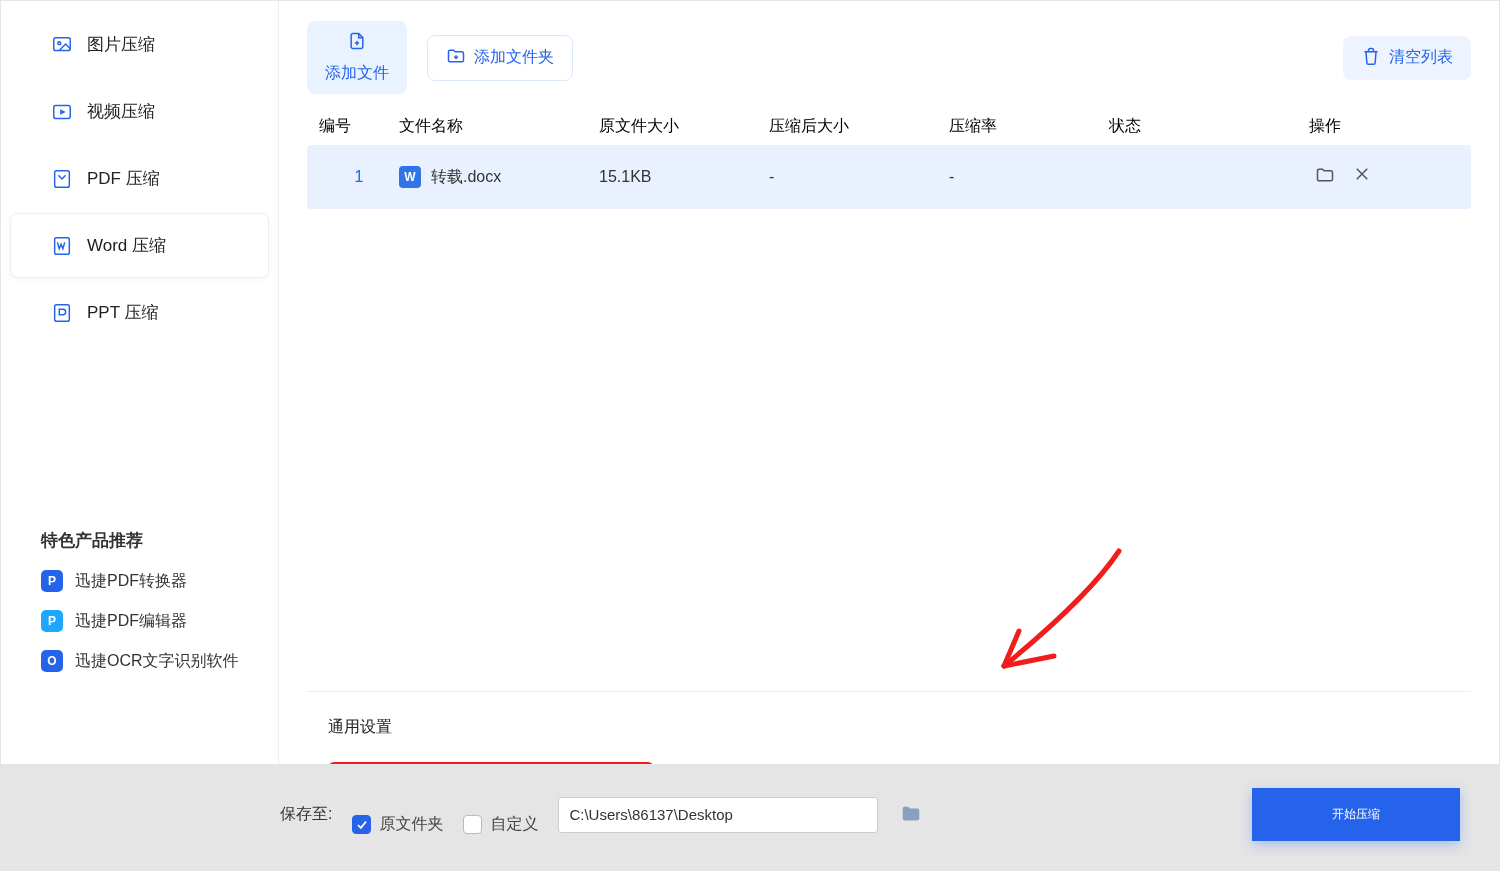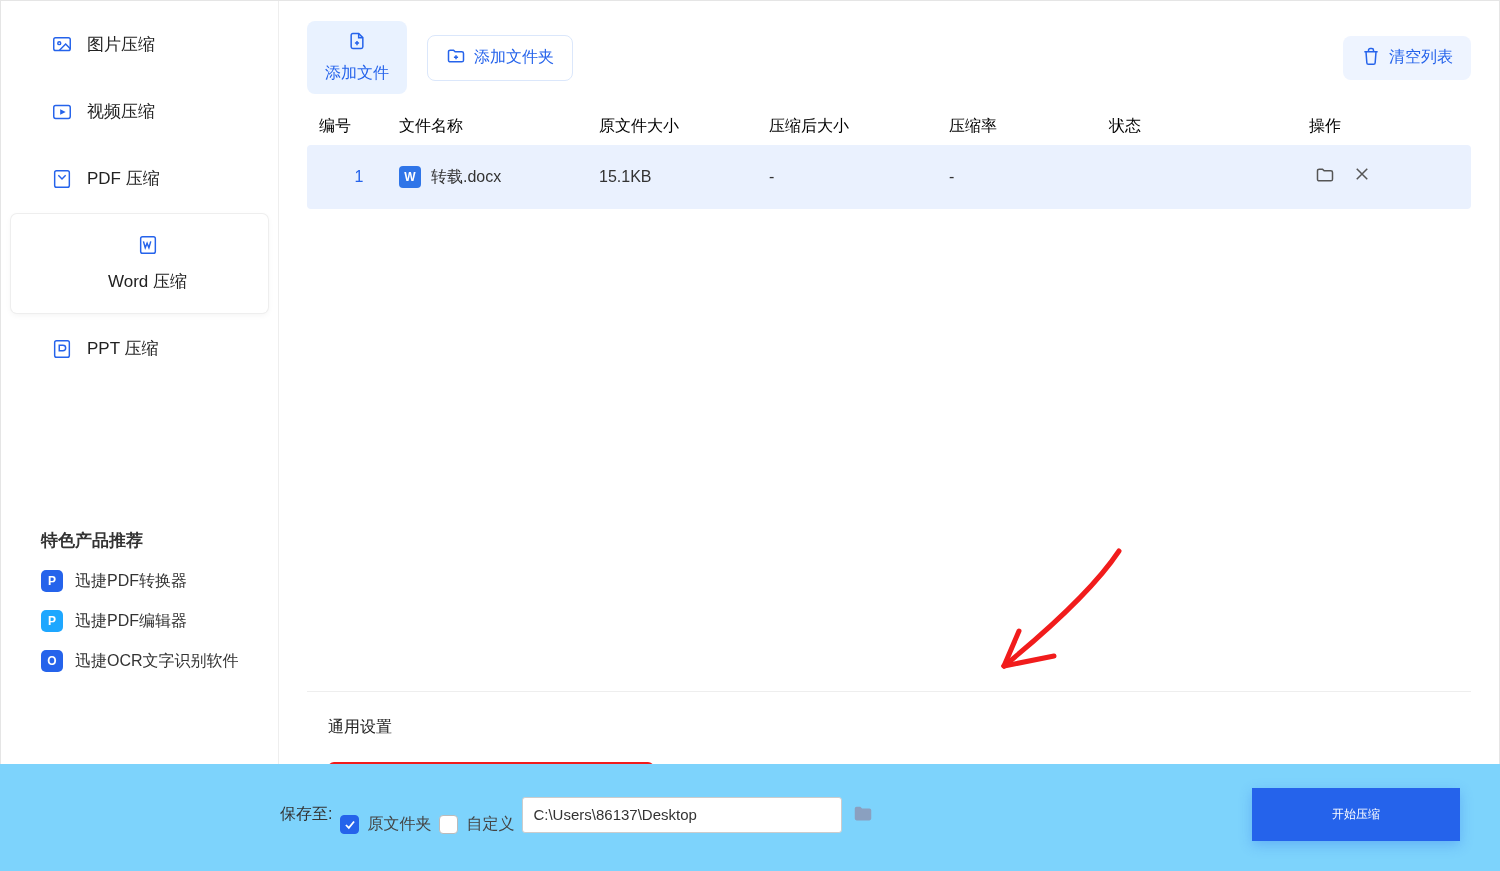--- a/index.html
+++ b/index.html
@@ -34,21 +34,20 @@
       padding: 20px 24px 20px 40px;
       color: #222;
       cursor: pointer;
       font-size: 17px;
       margin: 4px 10px;
       border-radius: 6px;
     }
     .nav-item.active {
       background: #fff;
       box-shadow: 0 0 0 1px #eee, 0 2px 6px rgba(0,0,0,.05);
-      flex-direction: column;
     }
     .nav-icon {
       width: 22px; height: 22px; flex: 0 0 22px;
       display: inline-flex; align-items: center; justify-content: center;
       color: #2563eb;
     }
     .recommended {
       margin-top: auto;
       padding: 30px 24px 0 40px;
       margin-bottom: 180px;
@@ -106,23 +105,23 @@
     .settings-row { display:flex; align-items:center; gap:22px; padding: 0 8px 22px 8px;}
     .opt-label { color:#666; font-size:16px; }
     .check { display:inline-flex; align-items:center; gap:8px; font-size:16px; color:#444; cursor:pointer;margin-top:20px;}
     .cb { width:19px; height:19px; border:1.5px solid #bbb; border-radius:4px; display:inline-flex; align-items:center; justify-content:center; background:#fff;}
     .cb.checked { background:#2563eb; border-color:#2563eb; color:#fff; }
     .highlight-box { border:4px solid #f11c1c; border-radius:6px; padding: 4px 12px 4px 0; display:inline-flex; align-items:center; gap:22px;}
 
     
     .footer {
       position:absolute; left:0; right:0; bottom:0;
-      display:flex; align-items:center; gap:8px;
+      display:flex; align-items:center; gap:20px;
       padding: 24px 40px 30px 280px;
-      background:#7dd3fc;
+      background:#e5e5e5;
     }
     .save-label { font-size:16px; color:#333; }
     .path-input {
       width: 320px; height:36px; border:1px solid #ccc; border-radius:3px; padding: 0 10px;
       font-size:15px; color:#333; font-family:inherit;
     }
     .folder-pick { width:28px; height:24px; color:#8aa0c0; cursor:pointer; display:inline-flex;}
     .start-btn {
       margin-left:auto; background:#2563eb; color:#fff; border-radius:0;
       padding: 18px 80px; font-size:12px; border:none; cursor:pointer;

